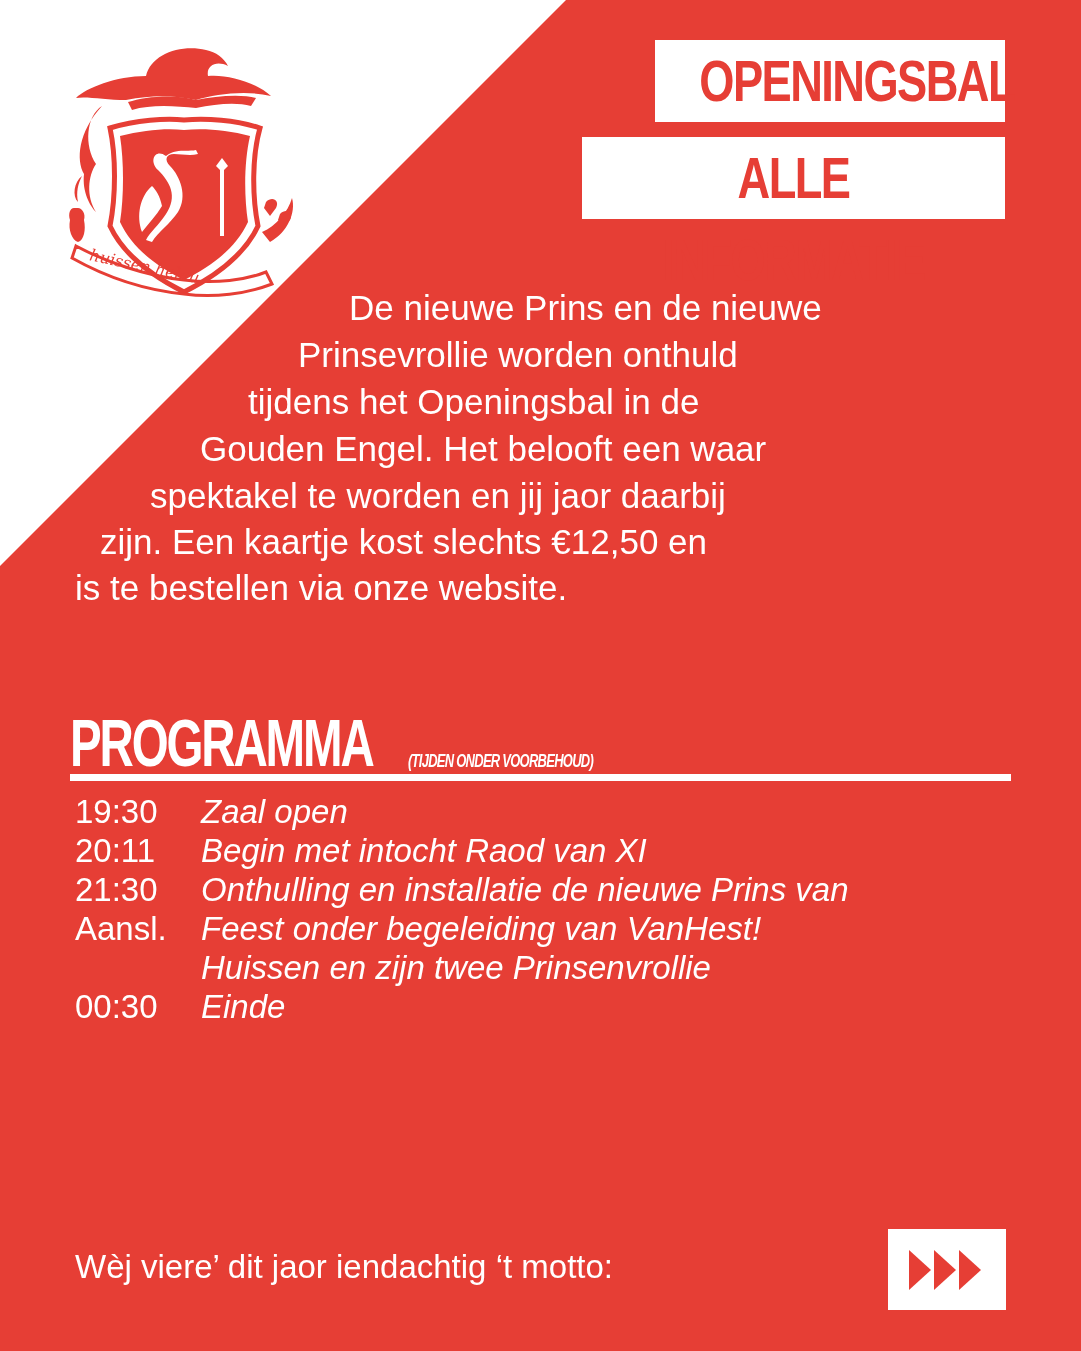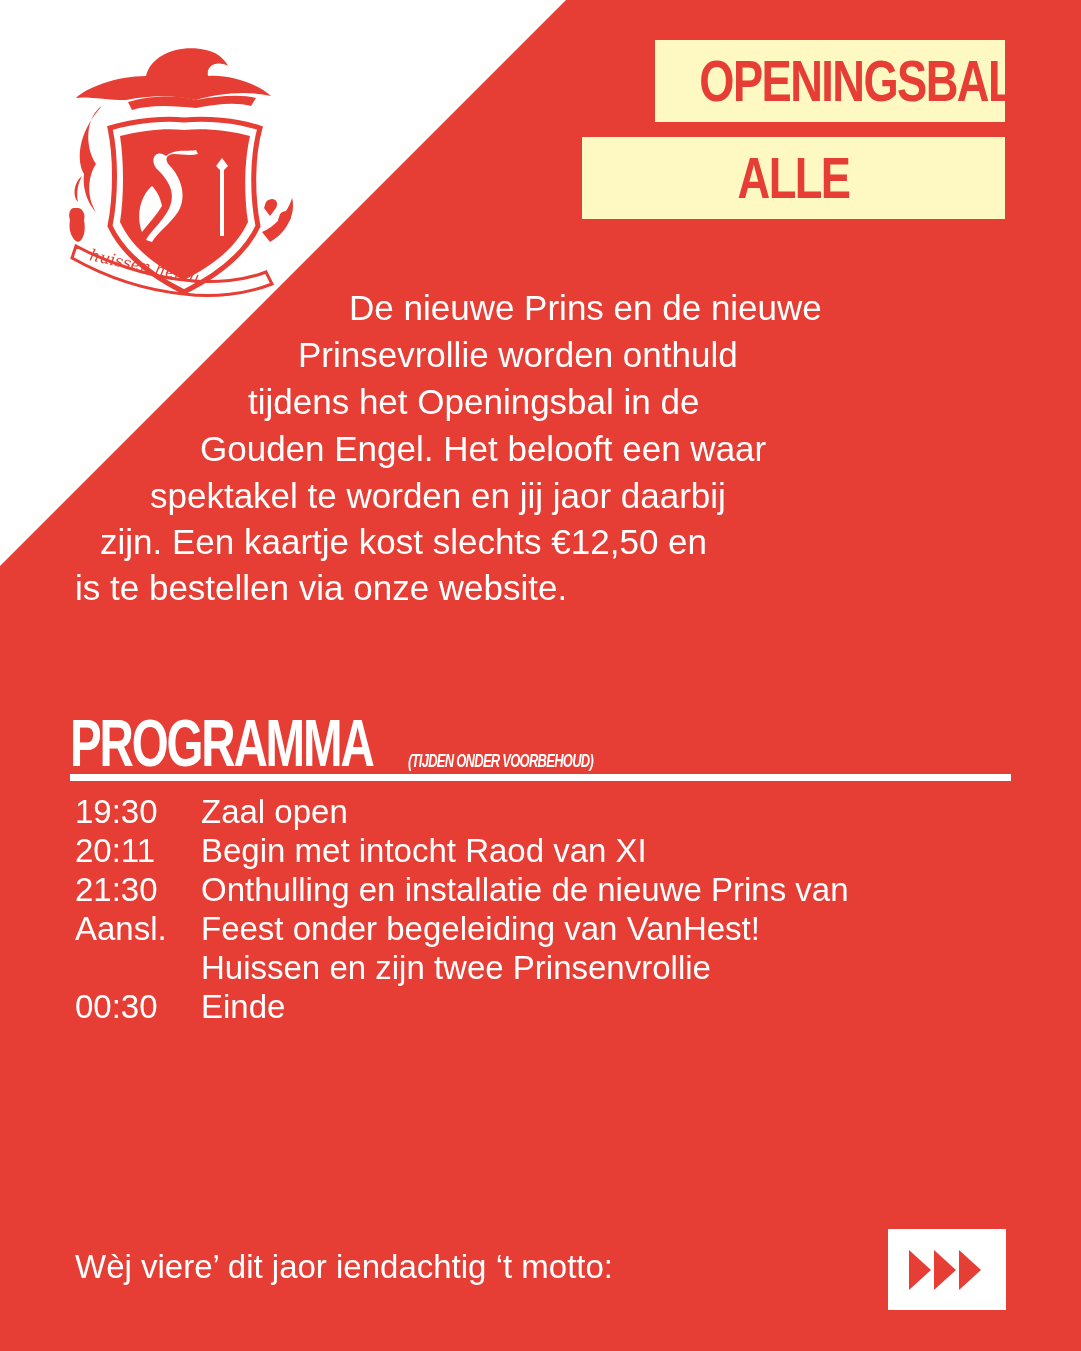--- a/index.html
+++ b/index.html
@@ -1,31 +1,31 @@
 <!DOCTYPE html>
 <html><head>
   <meta charset="utf-8">
   <style>
     html, body { margin:0; padding:0; }
     body { width:1081px; height:1351px; position:relative; overflow:hidden; background:#E63E35; font-family:"Liberation Sans", sans-serif; color:#fff; }
     .white-tri { position:absolute; left:0; top:0; width:1081px; height:1351px; }
     .logo { position:absolute; left:66px; top:36px; width:232px; height:268px; }
-    .title-box { position:absolute; background:#fef9c3; color:#E63E35; font-family:"Liberation Sans", sans-serif; font-weight:700; text-align:center; letter-spacing:-2px; transform-origin:center; }
+    .title-box { position:absolute; background:#ffffff; color:#E63E35; font-family:"Liberation Sans", sans-serif; font-weight:700; text-align:center; letter-spacing:-2px; transform-origin:center; }
     .title1 { left:655px; top:40px; width:350px; height:82px; font-size:58px; line-height:82px; }
     .title2 { left:582px; top:137px; width:423px; height:82px; font-size:58px; line-height:82px; }
     .title-box span { display:inline-block; transform:scaleX(0.78); }
     .intro { position:absolute; font-size:35px; line-height:47px; white-space:pre; }
     .prog-head { position:absolute; left:70px; top:706px; height:70px; display:flex; align-items:flex-end; }
     .prog-title { font-size:66px; font-weight:700; letter-spacing:-3px; line-height:66px; display:inline-block; transform:scaleX(0.72); transform-origin:left bottom; width:330px; }
     .prog-sub { font-size:18px; font-weight:700; font-style:italic; letter-spacing:-1px; display:inline-block; transform:scaleX(0.72); transform-origin:left bottom; margin-left:8px; margin-bottom:4px; white-space:nowrap; }
     .prog-rule { position:absolute; left:70px; top:774px; width:941px; height:7px; background:#fff; }
     .schedule { position:absolute; left:75px; top:792px; width:940px; }
     .row { display:flex; font-size:33px; line-height:39px; }
     .time { width:126px; flex:none; }
-    .event { flex:1; }
+    .event { flex:1;font-style:italic; }
     .footer-text { position:absolute; left:75px; top:1245px; font-size:33px; line-height:44px; white-space:nowrap; }
     .next-btn { position:absolute; left:888px; top:1229px; width:118px; height:81px; background:#fff; display:flex; align-items:center; justify-content:center; cursor:pointer; }
   </style>
 </head>
 <body>
 
 <svg class="white-tri" viewBox="0 0 1081 1351">
   <polygon points="0,0 566,0 0,566" fill="#ffffff"></polygon>
 </svg>
 

